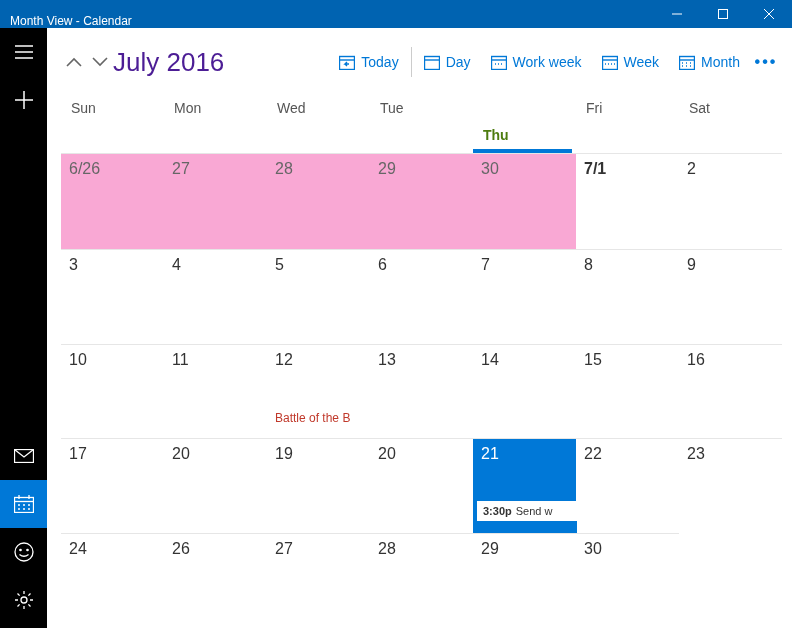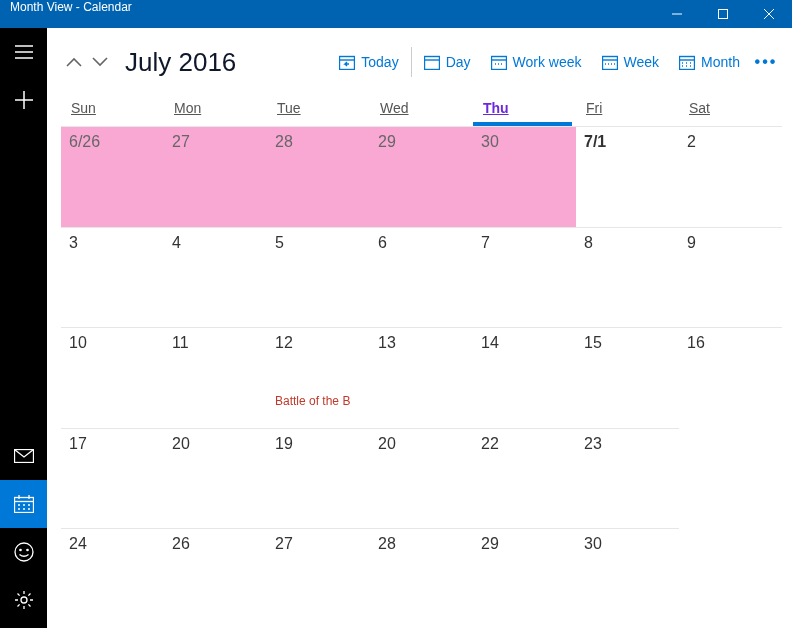--- a/index.html
+++ b/index.html
@@ -2,21 +2,21 @@
 <html><head>
 <meta charset="utf-8">
 <style>
   * { box-sizing: border-box; margin: 0; padding: 0; font-family: "Segoe UI", Arial, sans-serif; }
   html, body { width: 792px; height: 628px; overflow: hidden; background: #fff; }
   .titlebar {
     height: 28px;
     background: #0063b1;
     color: #fff;
     display: flex;
-    align-items: flex-start;
+    align-items: flex-end;
     font-size: 12px;
     padding-left: 10px;
   }
   .titlebar .spacer { flex: 1; }
   .titlebar .winbtn {
     width: 46px;
     height: 28px;
     display: flex;
     align-items: center;
     justify-content: center;
@@ -61,22 +61,22 @@
     width: 26px;
     height: 30px;
     display: flex;
     align-items: center;
     justify-content: center;
     color: #555;
   }
   .month-title {
     font-size: 26px;
     font-weight: 300;
-    color: #0f172a;
-    margin-left: 12px;
+    color: #4c1d95;
+    margin-left: 0;
   }
   .toolbar .grow { flex: 1; }
   .viewbtn {
     display: flex;
     gap: 6px;
     padding: 4px 10px;
     color: #0078d7;
     font-size: 14px;
   }
   .viewsep {
@@ -98,26 +98,26 @@
 
   .dayheader {
     display: grid;
     grid-template-columns: repeat(7, 1fr);
     margin-top: 10px;
     color: #555;
     font-size: 14px;
   }
   .dayheader > div {
     padding: 6px 10px 10px;
-    text-decoration: underline;
   }
   .dayheader .thu {
     font-weight: 600;
-    color: #6d28d9;
+    color: #4d7c0f;
     position: relative;
+    margin-top: 27px;
   }
   .dayheader .thu::after {
     content: "";
     position: absolute;
     left: 0; right: 4px; bottom: 0;
     height: 4px;
     background: #0078d7;
   }
 
   .grid {
@@ -323,22 +323,22 @@
             <line x1="11" y1="12" x2="12" y2="12"></line>
           </svg>
         <span>Month</span>
       </div>
       <div class="more">•••</div>
     </div>
 
     <div class="dayheader">
       <div>Sun</div>
       <div>Mon</div>
+      <div>Wed</div>
       <div>Tue</div>
-      <div>Wed</div>
       <div class="thu">Thu</div>
       <div>Fri</div>
       <div>Sat</div>
     </div>
 
     <div class="grid" id="calendar-grid">
         <div class="weekrow">
           <div class="cell-out">
             <div class="datelabel">6/26</div>
           </div>
@@ -414,20 +414,28 @@
           </div>
           <div class="cell">
             <div class="datelabel">20</div>
           </div>
           <div class="cell">
             <div class="datelabel">19</div>
           </div>
           <div class="cell">
             <div class="datelabel">20</div>
           </div>
+          <div class="cell-today">
+            <div class="datelabel">21</div>
+            <div class="evt-busy">
+              <span class="time">3:30p</span>
+              <span class="title">Send w</span>
+            </div>
+            <div class="evt-tail"></div>
+          </div>
           <div class="cell">
             <div class="datelabel">22</div>
           </div>
           <div class="cell">
             <div class="datelabel">23</div>
           </div>
         </div>
         <div class="weekrow">
           <div class="cell">
             <div class="datelabel">24</div>

